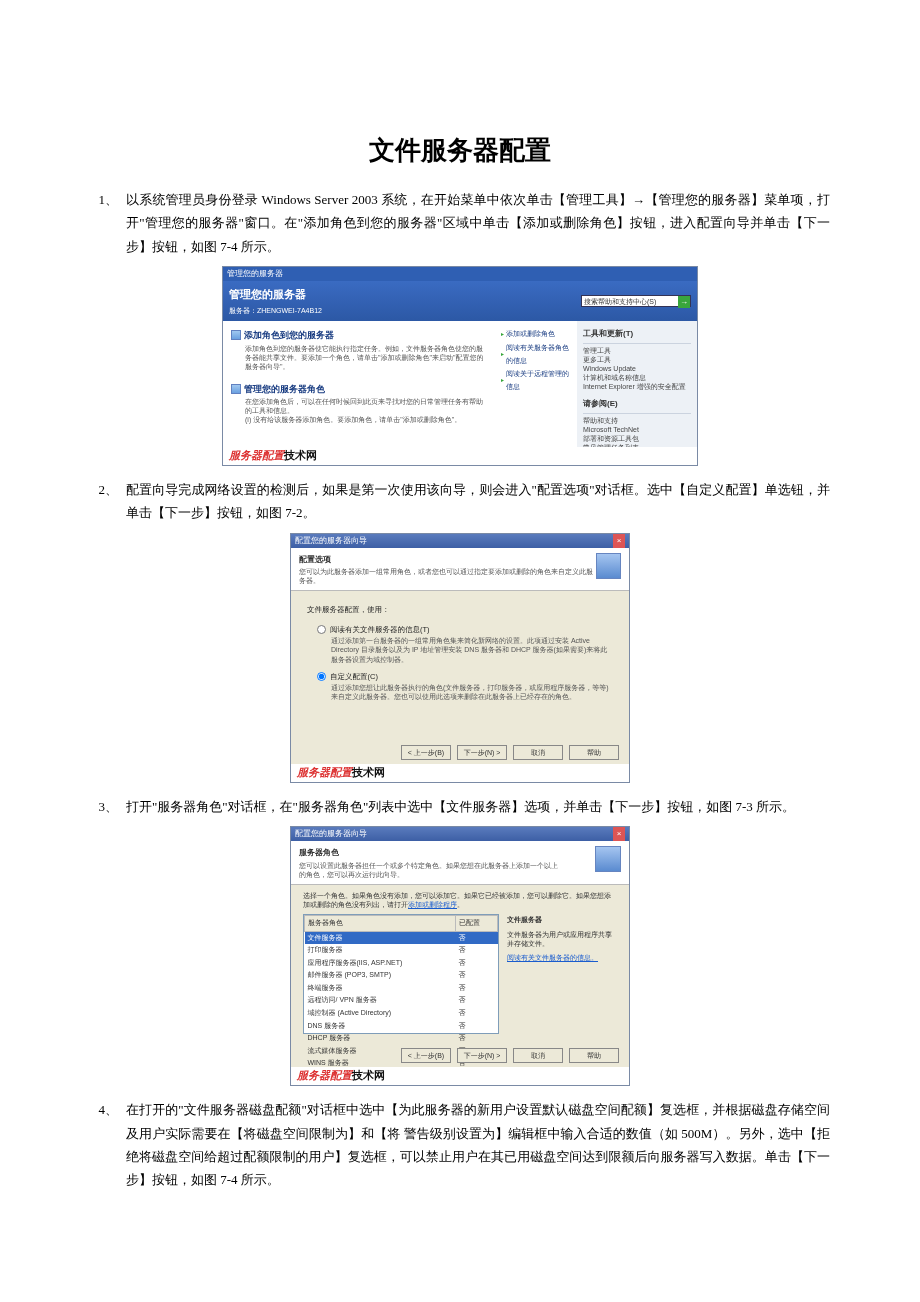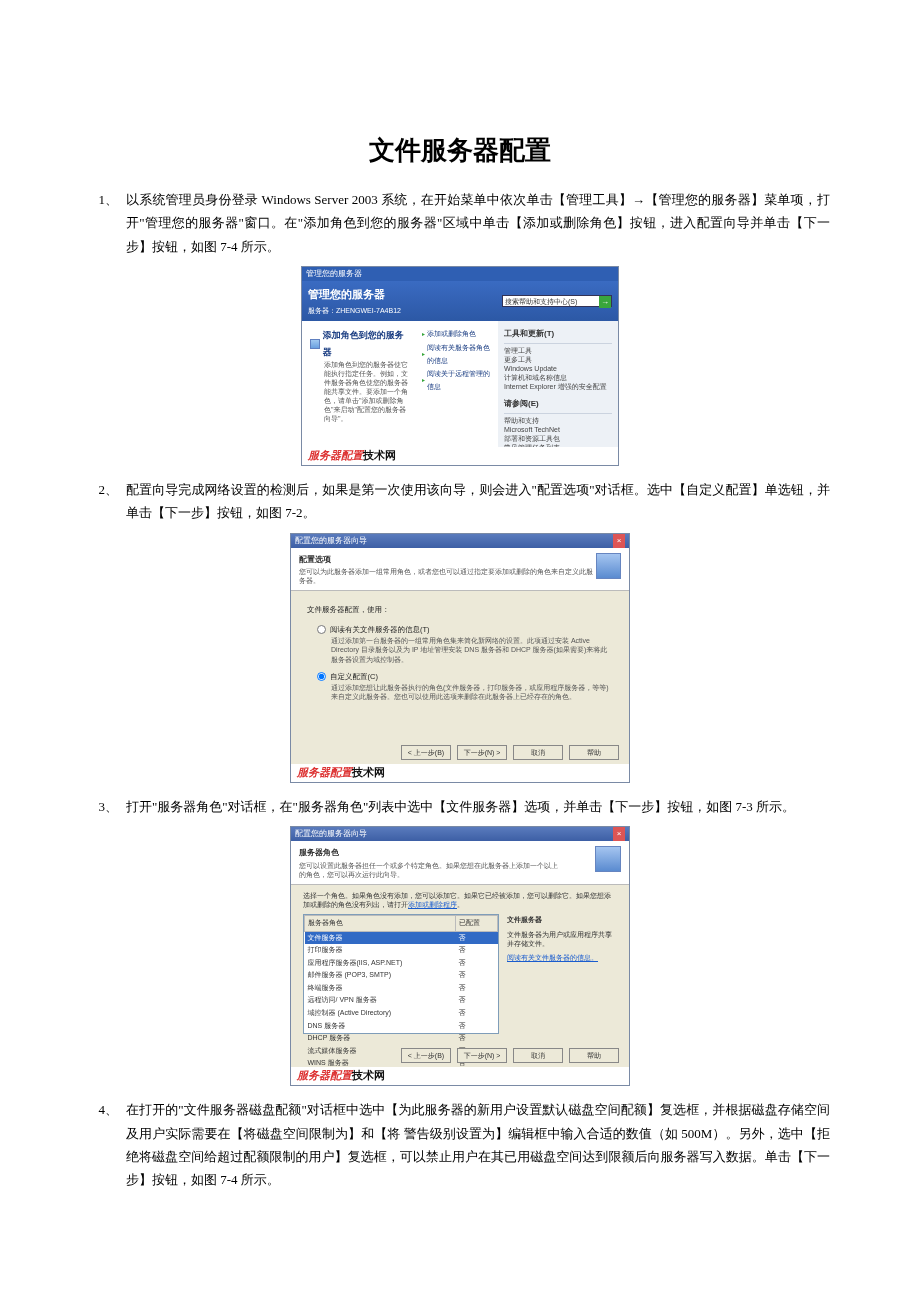--- a/index.html
+++ b/index.html
@@ -42,21 +42,21 @@
   .shot {
     border: 1px solid #7a8aa5;
     background: #e9edf3;
     font-family: "SimSun", Arial, sans-serif;
     font-size: 8px;
     color: #333;
     position: relative;
     overflow: hidden;
   }
   
-  .s1 { width: 318px; height: 200px; }
+  .s1 { width: 476px; height: 200px; }
   .s1 .titlebar {
     height: 14px; background: #2f5fb3; color: #fff; font-size: 8px;
     line-height: 14px; padding: 0 4px;
   }
   .s1 .header {
     background: linear-gradient(#3a6bc2,#2c58a5);
     color: #fff; padding: 4px 6px;
     display:flex; justify-content:space-between; align-items:center;
   }
   .s1 .header .ht { font-size: 11px; font-weight: bold; }
@@ -168,20 +168,28 @@
     </div>
     <div class="body">
       <div class="left">
         <div class="box">
           <div class="bt">
               <span class="cube"></span>
               <span>添加角色到您的服务器</span>
             </div>
           <div class="bd">添加角色到您的服务器使它能执行指定任务。例如，文件服务器角色使您的服务器能共享文件。要添加一个角色，请单击"添加或删除角色"来启动"配置您的服务器向导"。</div>
         </div>
+        <div class="box">
+          <div class="bt">
+              <span class="cube"></span>
+              <span>管理您的服务器角色</span>
+            </div>
+          <div class="bd">在您添加角色后，可以在任何时候回到此页来寻找对您的日常管理任务有帮助的工具和信息。</div>
+          <div class="bd">(i) 没有给该服务器添加角色。要添加角色，请单击"添加或删除角色"。</div>
+        </div>
       </div>
       <div class="mid">
         <div class="lk">添加或删除角色</div>
         <div class="lk">阅读有关服务器角色的信息</div>
         <div class="lk">阅读关于远程管理的信息</div>
       </div>
       <div class="right">
         <div class="sec">
           <div class="st">工具和更新(T)</div>
           <div class="litem">管理工具</div>

